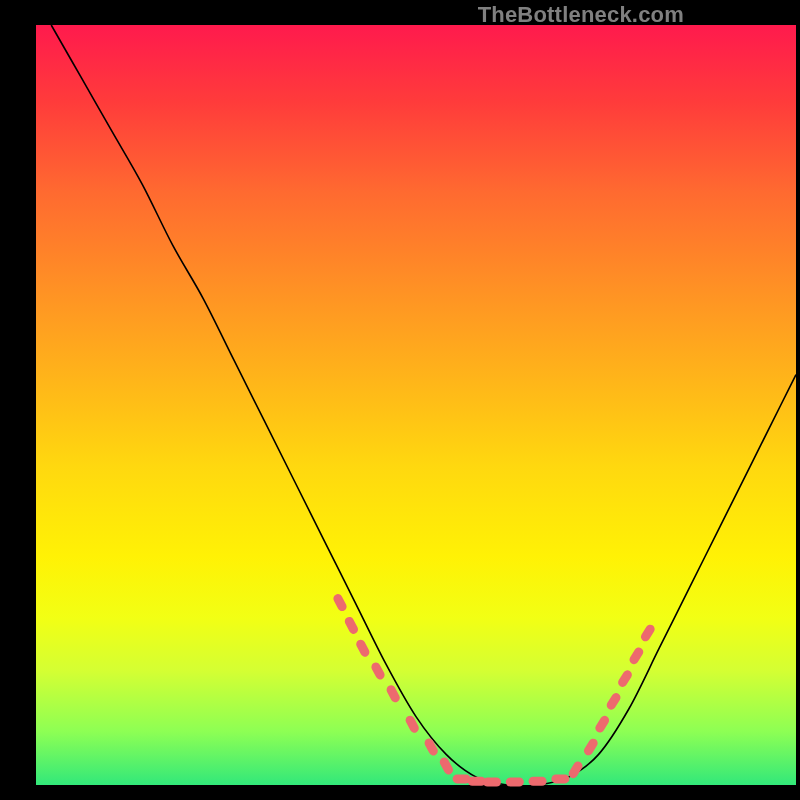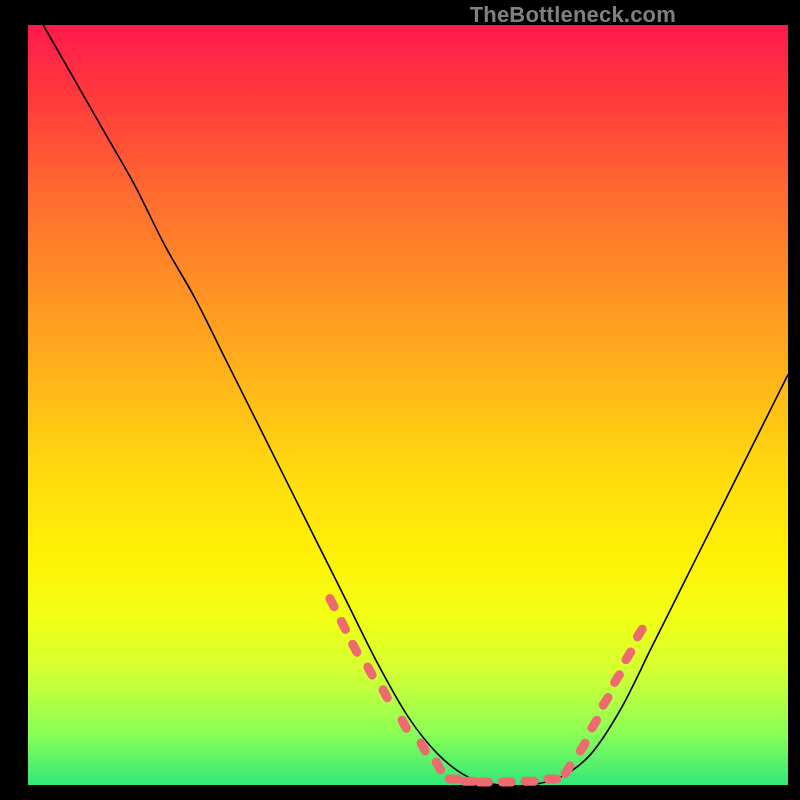--- a/index.html
+++ b/index.html
@@ -5,21 +5,21 @@
   html, body {
     margin: 0;
     padding: 0;
     width: 800px;
     height: 800px;
     background: #000;
     overflow: hidden;
   }
   .frame {
     position: absolute;
-    left: 8px;
+    left: 16px;
     top: 0;
     width: 676px;
     height: 800px;
     background: #000;
   }
   .plot-area {
     position: absolute;
     
     left: 20px;
     top: 25px;

